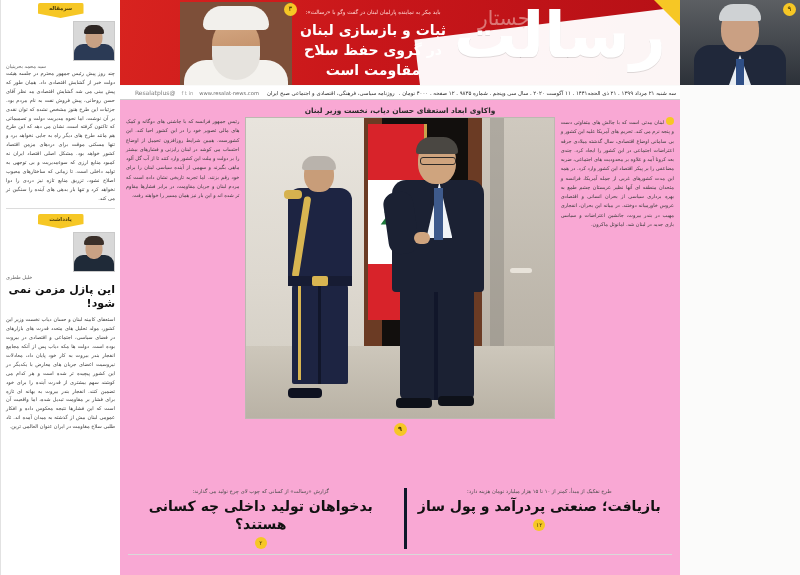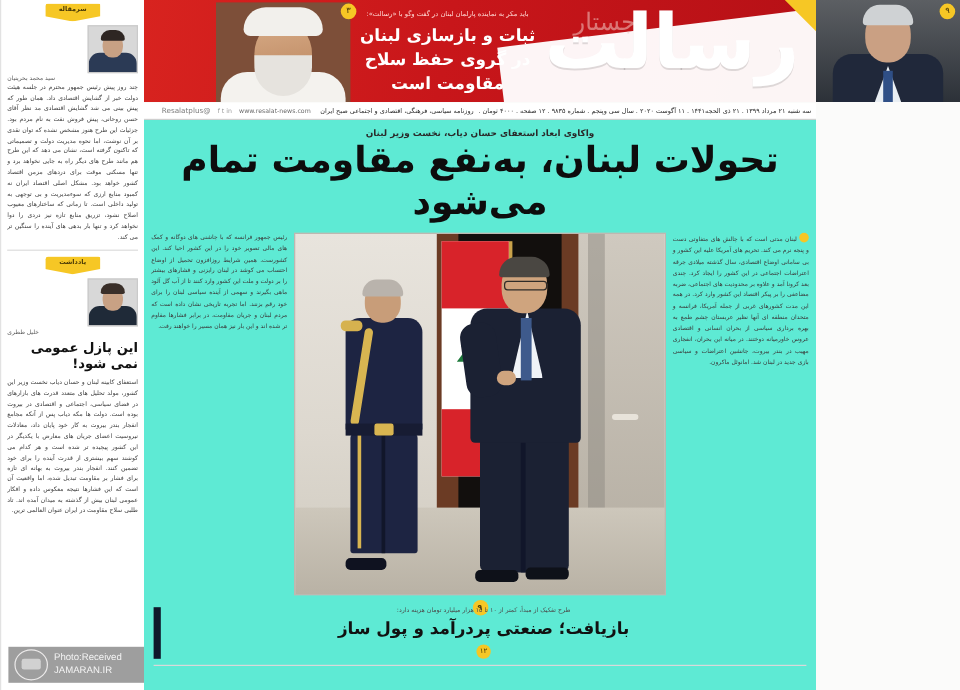--- a/index.html
+++ b/index.html
@@ -104,21 +104,21 @@
   .ed-photo .h{position:absolute;left:50%;top:3px;transform:translateX(-50%);width:20px;height:9px;border-radius:10px 10px 2px 2px;background:#2e2623;}
   .ed-photo .b{position:absolute;left:50%;bottom:0;transform:translateX(-50%);width:40px;height:16px;border-radius:9px 9px 0 0;background:#2b3a55;}
   .ed-photo.p2 .b{background:#1f2a38;}
   .ed-photo.p2 .h{background:#3a2f29;}
   .ed-byline{font-size:5px;color:#5d5d5d;text-align:left;margin-top:2px;}
   .ed-title{font-size:11px;font-weight:700;line-height:1.35;margin:3px 0 3px;text-align:right;color:#111;}
   .ed-body{font-size:5.1px;line-height:1.75;text-align:justify;color:#3d3d3d;}
   .hr-thin{border:0;border-top:1px solid #dcdcdc;margin:5px 0;}
 
   
-  .center{position:absolute;top:100px;right:120px;width:560px;height:475px;background:#5eead4;}
+  .center{position:absolute;top:100px;right:120px;width:560px;height:475px;background:#f9a8d4;}
   .lede-kick{text-align:center;font-size:7.4px;color:#2a2a2a;margin:6px 0 2px;font-weight:600;}
   .lede-head{
     text-align:center;font-size:30px;font-weight:700;line-height:1.15;color:#0d0d0d;
     margin:2px 6px 8px;letter-spacing:-.5px;
   }
   .center-body{position:relative;display:flex;direction:rtl;padding:0 6px;gap:6px;}
   .art-col{width:118px;font-size:5px;line-height:1.85;text-align:justify;color:#3a3a3a;}
   .art-col .lead-dot{display:inline-block;width:8px;height:8px;border-radius:50%;background:#f6c725;vertical-align:-1px;margin-left:2px;}
   .photo-main{
     width:320px;height:300px;background:#c9c4bd;position:relative;overflow:hidden;border:1px solid #bdb8b1;
@@ -167,21 +167,21 @@
 
   
   .num-badge{
     width:13px;height:13px;border-radius:50%;background:#f6c725;color:#4a3a06;
     font-size:6.5px;line-height:13px;text-align:center;margin:4px auto 0;font-weight:700;
   }
 
   
   .bottom-row{position:absolute;left:0;right:0;bottom:26px;display:flex;direction:rtl;padding:0 8px;gap:10px;}
   .teaser{flex:1;text-align:center;}
-  .teaser.sep{border-left:6px solid #0f172a;}
+  .teaser.sep{border-left:3px solid #0f172a;}
   .teaser .tk{font-size:5.2px;color:#4b4b4b;margin-bottom:3px;}
   .teaser .th{font-size:14px;font-weight:700;color:#111;line-height:1.3;}
   .teaser .tb{width:12px;height:12px;border-radius:50%;background:#f6c725;color:#4a3a06;font-size:6px;line-height:12px;text-align:center;margin:4px auto 0;}
   .bottom-rule{position:absolute;left:8px;right:8px;bottom:20px;border-top:1px solid #d9d9d9;}
 
   
   .watermark{
     position:absolute;left:6px;bottom:6px;width:128px;height:30px;background:rgba(120,120,120,.72);
     display:flex;align-items:center;gap:5px;padding:0 5px;box-sizing:border-box;direction:ltr;
   }
@@ -253,35 +253,27 @@
 
     <hr class="hr-thin">
 
     <div class="tagpill">یادداشت</div>
     <div class="ed-photo p2">
       <div class="b"></div>
       <div class="f"></div>
       <div class="h"></div>
     </div>
     <div class="ed-byline">خلیل ططری</div>
-    <div class="ed-title">این پازل عمومی نمی شود!</div>
+    <div class="ed-title">این پازل مزمن نمی شود!</div>
     <div class="ed-body">استعفای کابینه لبنان و حسان دیاب نخست وزیر این کشور، مولد تحلیل های متعدد قدرت های بازارهای در فضای سیاسی، اجتماعی و اقتصادی در بیروت بوده است. دولت ها مکه دیاب پس از آنکه مجامع انفجار بندر بیروت به کار خود پایان داد، معادلات نیروسیت اعضای جریان های معارض با یکدیگر در این کشور پیچیده تر شده است و هر کدام می کوشند سهم بیشتری از قدرت آینده را برای خود تضمین کنند. انفجار بندر بیروت به بهانه ای تازه برای فشار بر مقاومت تبدیل شده، اما واقعیت آن است که این فشارها نتیجه معکوس داده و افکار عمومی لبنان بیش از گذشته به میدان آمده اند. تاد طلبی سلاح مقاومت در ایران عنوان العالمی ترین.</div>
 
-    <div class="watermark">
-      <div class="wm-logo"></div>
-      <div class="wm-text">
-        <div>Photo:Received</div>
-        <div>JAMARAN.IR</div>
-      </div>
-    </div>
   </div>
 
   <div class="center">
     <div class="lede-kick">واکاوی ابعاد استعفای حسان دیاب، نخست وزیر لبنان</div>
-    <div class="lede-head">تحولات لبنان، به‌نفع مقاومت تمام می‌شود</div>
 
     <div class="center-body">
       <div class="art-col">
         <span class="lead-dot"></span><span>لبنان مدتی است که با چالش های متفاوتی دست و پنجه نرم می کند. تحریم های آمریکا علیه این کشور و بی سامانی اوضاع اقتصادی، سال گذشته میلادی جرقه اعتراضات اجتماعی در این کشور را ایجاد کرد. چندی بعد کرونا آمد و علاوه بر محدودیت های اجتماعی، ضربه مضاعفی را بر پیکر اقتصاد این کشور وارد کرد. در همه این مدت کشورهای غربی از جمله آمریکا، فرانسه و متحدان منطقه ای آنها نظیر عربستان چشم طمع به بهره برداری سیاسی از بحران انسانی و اقتصادی عروس خاورمیانه دوختند. در میانه این بحران، انفجاری مهیب در بندر بیروت، جانشین اعتراضات و سیاسی بازی جدید در لبنان شد. امانوئل ماکرون.</span>
       </div>
 
       <div class="photo-main">
         <div class="ph-wall"></div>
         <div class="ph-rightpanel"></div>
         <div class="ph-doorframe"></div>
@@ -331,20 +323,25 @@
     </div>
 
     <div class="num-badge">۹</div>
 
     <div class="bottom-row">
       <div class="teaser sep">
         <div class="tk">طرح تفکیک از مبدأ، کمتر از ۱۰ تا ۱۵ هزار میلیارد تومان هزینه دارد:</div>
         <div class="th">بازیافت؛ صنعتی پردرآمد و پول ساز</div>
         <div class="tb">۱۲</div>
       </div>
+      <div class="teaser">
+        <div class="tk">گزارش «رسالت» از کسانی که چوب لای چرخ تولید می گذارند:</div>
+        <div class="th">بدخواهان تولید داخلی چه کسانی هستند؟</div>
+        <div class="tb">۲</div>
+      </div>
     </div>
     <div class="bottom-rule"></div>
   </div>
 
   <div class="colR">
     
   </div>
 
 </div>
 

